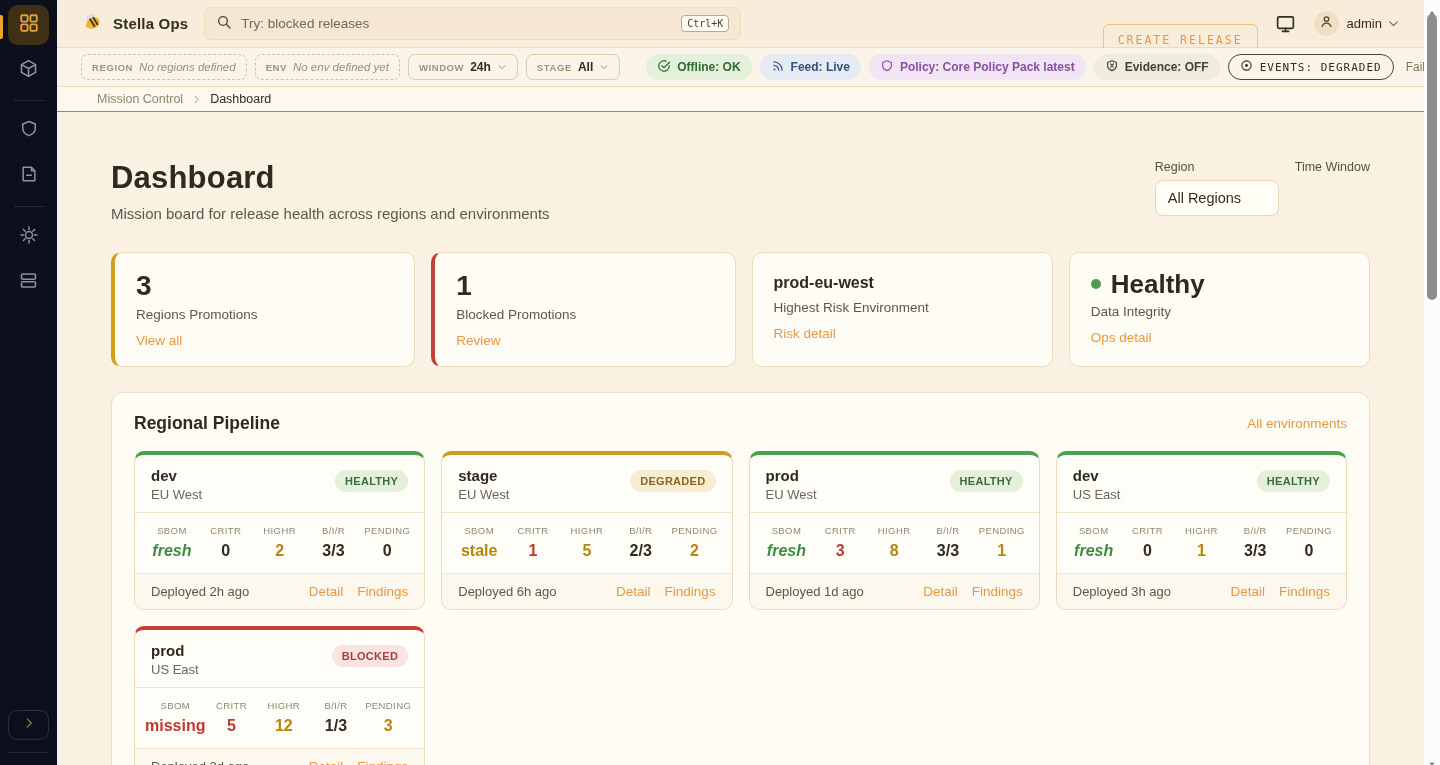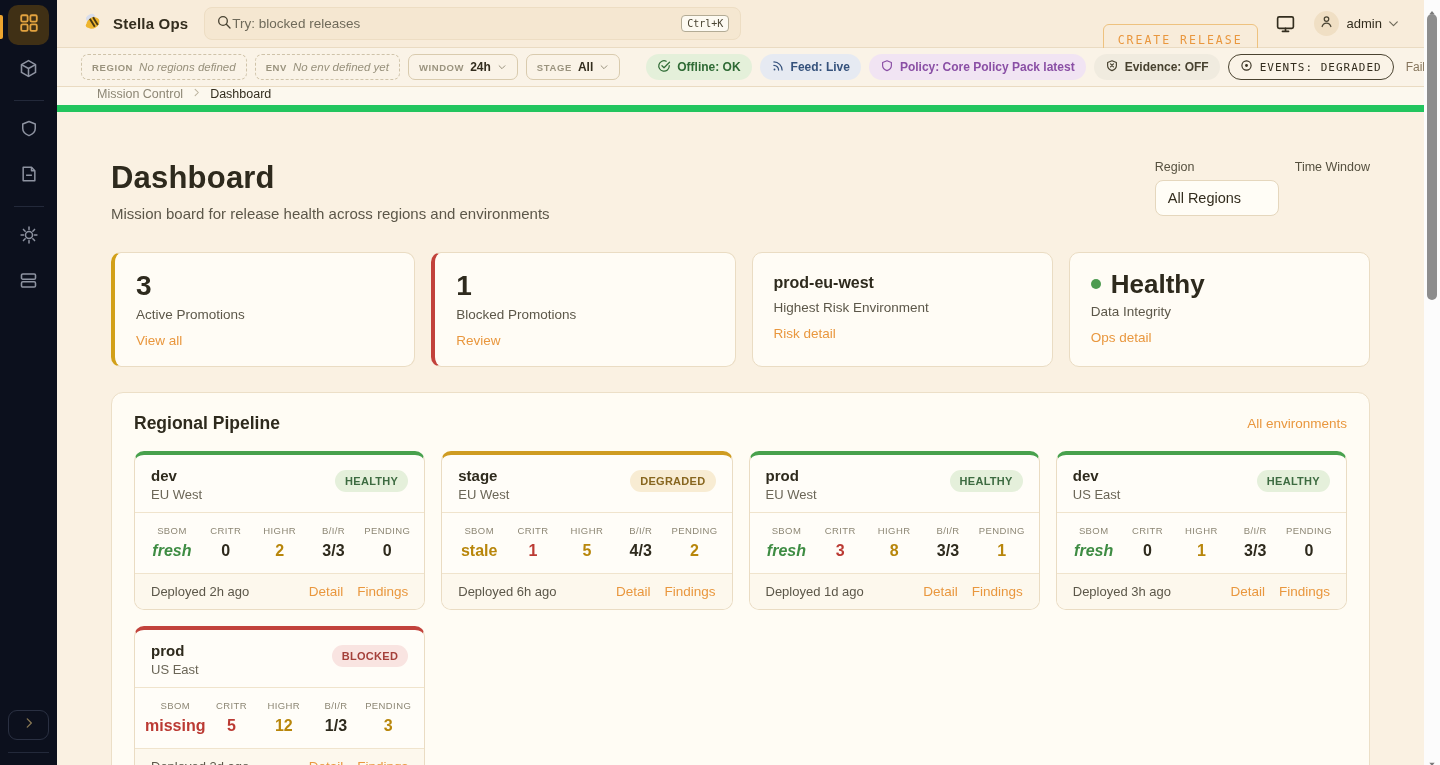--- a/index.html
+++ b/index.html
@@ -24,21 +24,21 @@
   .side-bottom-line { width:41px; height:1px; background:#23293a; margin-bottom:12px; }
 
   
   .main { flex:1; min-width:0; display:flex; flex-direction:column; background:#f9a8d4; }
 
   .topbar { height:48px; flex-shrink:0; background:#f8ecda; border-bottom:1px solid #eadbc2;
             display:flex; align-items:center; padding:0 24px; }
   .logo-group { display:flex; align-items:center; gap:9px; margin-right:16px; }
   .logo-name { font-size:15px; font-weight:700; color:#332d1e; letter-spacing:.2px; white-space:nowrap; }
   .searchbar { width:537px; height:33px; background:#f5e7d1; border:1px solid #edddc3;
-            border-radius:8px; display:flex; align-items:center; padding:0 11px; }
+            border-radius:8px; display:flex; align-items:center; gap:9px; padding:0 11px; }
   .searchbar input { flex:1; border:none; outline:none; background:transparent;
             font-size:13.5px; color:#4a4433; font-family:"Liberation Sans",sans-serif; }
   .searchbar input::placeholder { color:#6f6a5a; opacity:1; }
   .kbd { font-size:10px; color:#4a4433; border:1px solid #b3ab95; background:#fdfaf2;
             border-radius:4px; padding:2px 5px; }
   .top-spacer { flex:1; }
   .create-btn { font-size:11.5px; letter-spacing:2px; color:#e9973e; background:transparent;
             border:1px solid #eec27f; border-radius:6px; padding:8px 14px; cursor:pointer; white-space:nowrap;margin-top:32px; }
   .monitor-wrap { margin:0 18px 0 17px; color:#332d1e; display:flex; cursor:pointer; }
   .avatar { width:25px; height:25px; border-radius:50%; background:#f0dfc4; color:#4a4433;
@@ -60,22 +60,22 @@
   .vdivider { width:1px; height:18px; background:#d8cbb0; margin:0 5px; }
   .schip { height:26px; border-radius:13px; padding:0 11px; display:flex; align-items:center;
             gap:6px; font-size:12px; font-weight:600; cursor:pointer; }
   .schip svg { flex-shrink:0; }
   .events-badge { height:26px; border:1.4px solid #4a4330; border-radius:13px; background:transparent;
             display:flex; align-items:center; gap:7px; padding:0 11px; font-size:11px;
             letter-spacing:1px; color:#332d1e; cursor:pointer; }
   .toast-text { font-size:12px; color:#86755c; margin-left:4px; }
 
   
-  .breadcrumb { height:25px; flex-shrink:0; background:#fcf8ee; border-bottom:7px solid #22c55e;
-            display:flex; align-items:flex-start; gap:8px; padding:0 40px; font-size:12.5px; }
+  .breadcrumb { height:25px; flex-shrink:0; background:#fcf8ee; border-bottom:1px solid #22c55e;
+            display:flex; align-items:center; gap:8px; padding:0 40px; font-size:12.5px; }
   .bc-parent { color:#8d8775; cursor:pointer; }
   .bc-sep { color:#b9b19b; display:flex; }
   .bc-current { color:#332d1e; font-weight:500; }
 
   
   .content { flex:1; background:#faf1e2; padding:48px 54px 0; overflow:hidden; }
   .page-head { display:flex; justify-content:space-between; align-items:flex-start; margin-bottom:30px; }
   .page-title { font-size:31px; font-weight:700; color:#2e2a1d; letter-spacing:.2px; }
   .page-sub { font-size:15px; color:#5c5749; margin-top:9px; }
   .ctx-selects { display:flex; gap:16px; }
@@ -365,21 +365,21 @@
             <label>Time Window</label>
           </div>
         </div>
       </div>
 
       <div class="summary-row" id="summary-row">
   <div class="sum-card accent-amber">
     <div class="sum-value">3</div>
     
     
-    <div class="sum-label">Active Promotions</div>
+    <div class="sum-label">Regions Promotions</div>
     <a class="link">View all</a>
   </div>
 
   <div class="sum-card accent-red">
     <div class="sum-value">1</div>
     
     
     <div class="sum-label">Blocked Promotions</div>
     <a class="link">Review</a>
   </div>
@@ -464,21 +464,21 @@
                 <div class="stat">
                   <div class="stat-label">CRITR</div>
                   <div class="stat-value t-red">1</div>
                 </div>
                 <div class="stat">
                   <div class="stat-label">HIGHR</div>
                   <div class="stat-value t-amber">5</div>
                 </div>
                 <div class="stat">
                   <div class="stat-label">B/I/R</div>
-                  <div class="stat-value t-dark">4/3</div>
+                  <div class="stat-value t-dark">2/3</div>
                 </div>
                 <div class="stat">
                   <div class="stat-label">PENDING</div>
                   <div class="stat-value t-amber">2</div>
                 </div>
               </div>
     <div class="p-foot">
       <span>Deployed 6h ago</span>
       <span class="spacer"></span>
       <a class="link">Detail</a>

